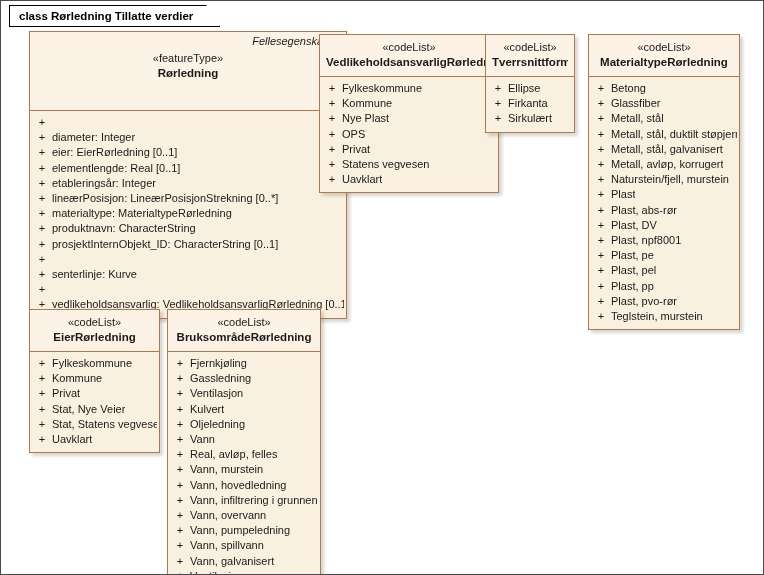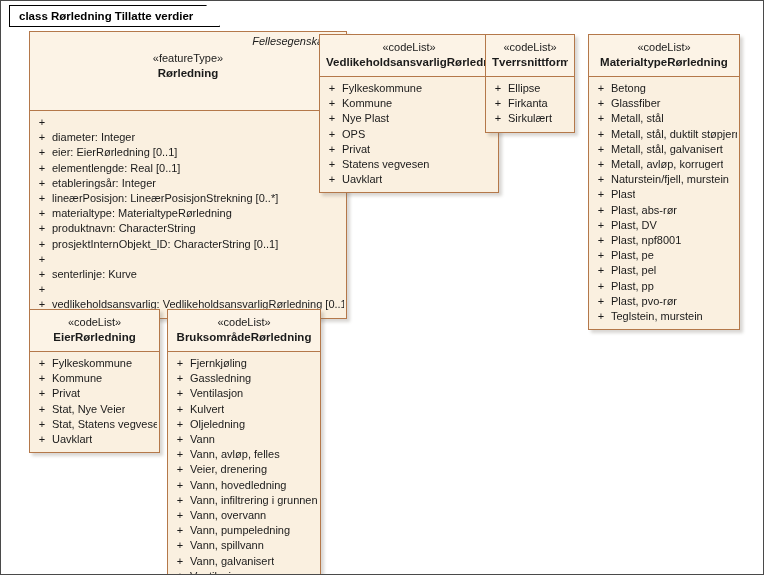--- a/index.html
+++ b/index.html
@@ -372,25 +372,25 @@
         <div class="attr">
           <span class="vis">+</span>
           <span class="attr-text">Oljeledning</span>
         </div>
         <div class="attr">
           <span class="vis">+</span>
           <span class="attr-text">Vann</span>
         </div>
         <div class="attr">
           <span class="vis">+</span>
-          <span class="attr-text">Vann, avløp, felles</span>
-        </div>
-        <div class="attr">
-          <span class="vis">+</span>
-          <span class="attr-text">Veier, drenering</span>
+          <span class="attr-text">Real, avløp, felles</span>
+        </div>
+        <div class="attr">
+          <span class="vis">+</span>
+          <span class="attr-text">Vann, murstein</span>
         </div>
         <div class="attr">
           <span class="vis">+</span>
           <span class="attr-text">Vann, hovedledning</span>
         </div>
         <div class="attr">
           <span class="vis">+</span>
           <span class="attr-text">Vann, infiltrering i grunnen</span>
         </div>
         <div class="attr">

